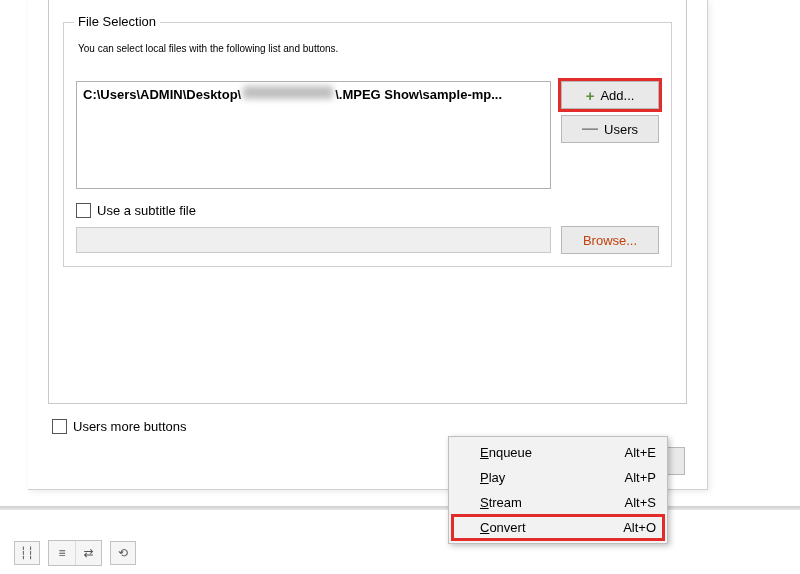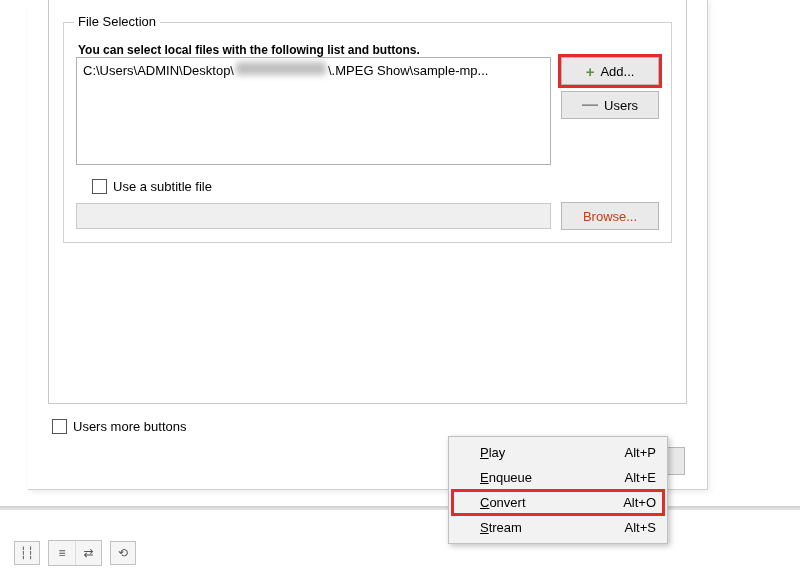--- a/index.html
+++ b/index.html
@@ -49,40 +49,40 @@
   .groupbox .legend {
     position: absolute;
     top: -9px;
     left: 10px;
     background: #fff;
     padding: 0 4px;
     font-size: 13px;
   }
 
   .hint {
-    margin: 2px 0 0 2px;
-    font-size: 12px;
-    font-weight: bold;
+    margin: 2px 0 27px 2px;
+    font-size: 10px;
   }
 
   .row-files {
     display: flex;
     gap: 10px;
     align-items: flex-start;
   }
 
   .file-list {
     flex: 1;
     height: 108px;
     border: 1px solid #b0b0b0;
     background: #fff;
     padding: 4px 6px;
     overflow: hidden;
     white-space: nowrap;
     font-size: 13px;
+    font-weight: bold;
   }
   .file-list .file-line {
     display: flex;
     align-items: baseline;
   }
   .blur {
     display: inline-block;
     width: 90px;
     height: 13px;
     filter: blur(3px);
@@ -133,21 +133,21 @@
     font-weight: bold;
     color: #8a8a8a;
     font-size: 16px;
     line-height: 1;
   }
 
   .sub-row {
     display: flex;
     align-items: center;
     gap: 6px;
-    margin: 14px 0 8px 16px;
+    margin: 14px 0 8px 0;
   }
   .chk {
     width: 15px; height: 15px;
     border: 1px solid #555;
     background: #fff;
     display: inline-block;
   }
 
   .sub-input-row {
     display: flex;
@@ -330,34 +330,34 @@
     </div>
     <div class="win-btn" style="min-width:90px">
       <span><span class="u">C</span><span>ancel</span></span>
     </div>
   </div>
 
 </div>
 
 <div class="menu">
   <div class="menu-item">
+    <span class="lbl"><span class="u">E</span><span>nqueue</span></span>
+    <span class="shortcut">Alt+E</span>
+  </div>
+  <div class="menu-item">
     <span class="lbl"><span class="u">P</span><span>lay</span></span>
     <span class="shortcut">Alt+P</span>
   </div>
   <div class="menu-item">
-    <span class="lbl"><span class="u">E</span><span>nqueue</span></span>
-    <span class="shortcut">Alt+E</span>
+    <span class="lbl"><span class="u">S</span><span>tream</span></span>
+    <span class="shortcut">Alt+S</span>
   </div>
   <div class="menu-item red">
     <span class="lbl"><span class="u">C</span><span>onvert</span></span>
     <span class="shortcut">Alt+O</span>
-  </div>
-  <div class="menu-item">
-    <span class="lbl"><span class="u">S</span><span>tream</span></span>
-    <span class="shortcut">Alt+S</span>
   </div>
 </div>
 
 <div class="host-strip"></div>
 
 <div class="host-tools">
   <div class="tool">┆┆</div>
   <div class="tool-pair">
     <div class="half">≡</div>
     <div class="half">⇄</div>

